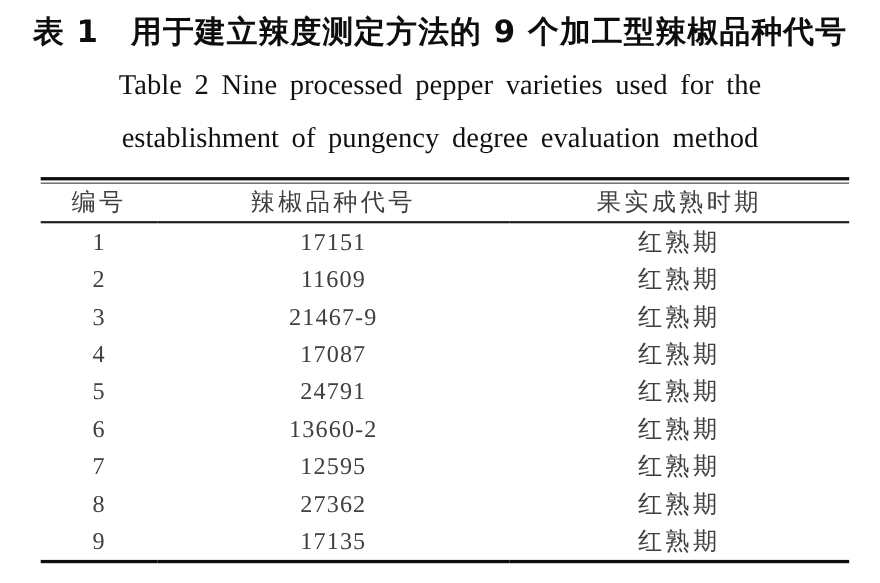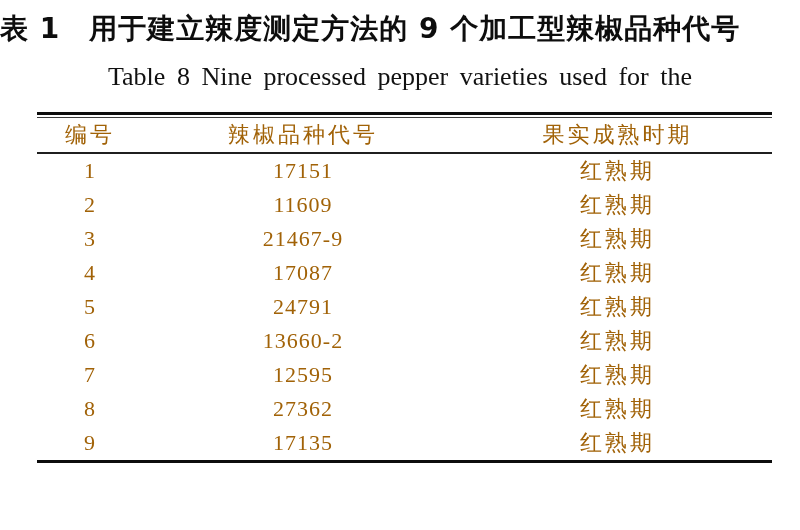--- a/index.html
+++ b/index.html
@@ -10,21 +10,21 @@
   .page {
     position: relative;
     width: 800px;
     height: 530px;
     background: #ffffff;
     overflow: hidden;
     color: #141414;
   }
   .caption-zh {
     padding-top: 12px;
-    text-align: left;
+    text-align: center;
     font-family: "DejaVu Sans", sans-serif;
     font-weight: bold;
     font-size: 28px;
     line-height: 34px;
     letter-spacing: 1px;
     color: #0d0d0d;
     white-space: nowrap;
   }
   .caption-en {
     text-align: center;
@@ -51,21 +51,21 @@
     margin-top: 2px;
     background: #3a3a3a;
   }
   table.data-table {
     width: 735px;
     border-collapse: collapse;
     table-layout: fixed;
     border-bottom: 3px solid #0d0d0d;
     font-family: "DejaVu Serif", serif;
     font-size: 22px;
-    color: #a16207;
+    color: #404040;
   }
   table.data-table thead tr {
     border-bottom: 2px solid #1f1f1f;
   }
   table.data-table th {
     height: 34px;
     font-weight: normal;
     letter-spacing: 3px;
     text-align: center;
     vertical-align: middle;
@@ -84,22 +84,23 @@
     letter-spacing: 1px;
   }
 </style>
 </head>
 <body>
 
 <div class="page">
 
   <div class="caption-zh">表 1　用于建立辣度测定方法的 9 个加工型辣椒品种代号</div>
 
-  <div class="caption-en line1">Table 8 Nine processed pepper varieties used for the</div>
+  <div class="caption-en line1">Table 2 Nine processed pepper varieties used for the</div>
 
+  <div class="caption-en line2">establishment of pungency degree evaluation method</div>
 
   <div class="table-wrap">
     <div class="rule-top-thick"></div>
     <div class="rule-top-thin"></div>
 
     <table class="data-table">
       <colgroup>
         <col style="width:106px">
         <col style="width:320px">
         <col style="width:309px">

